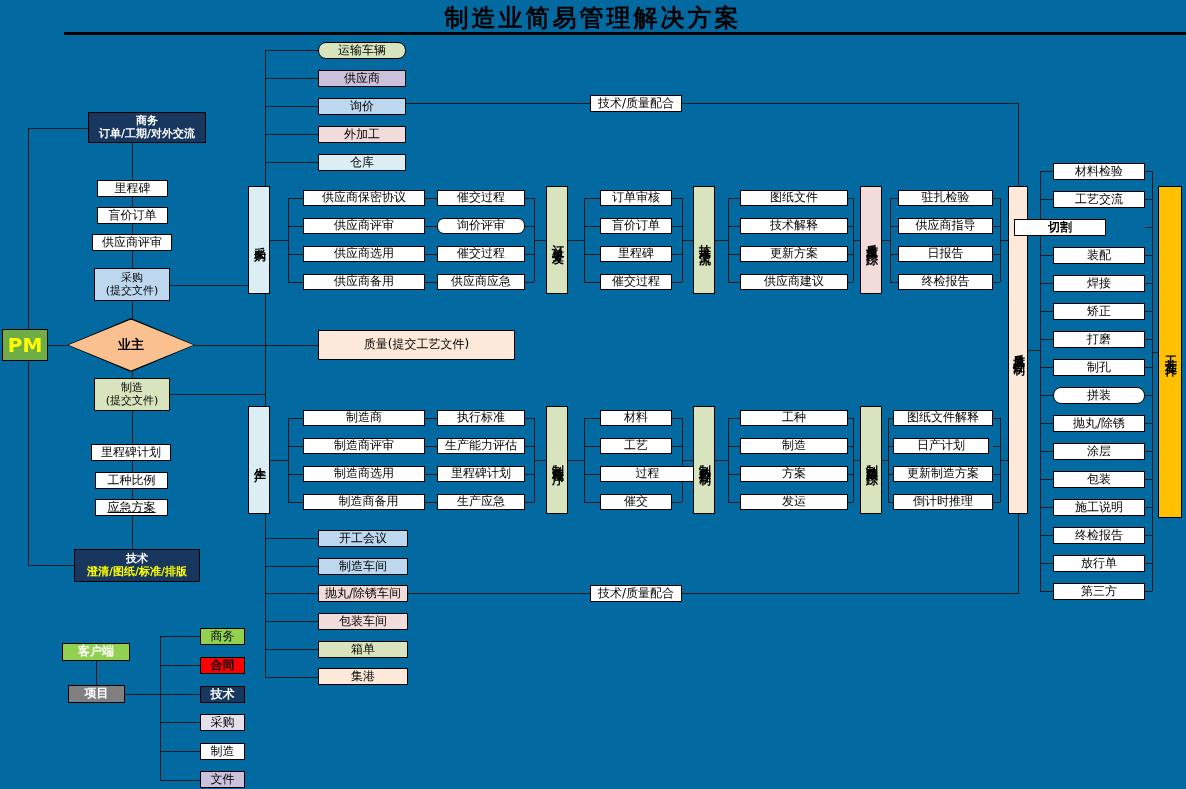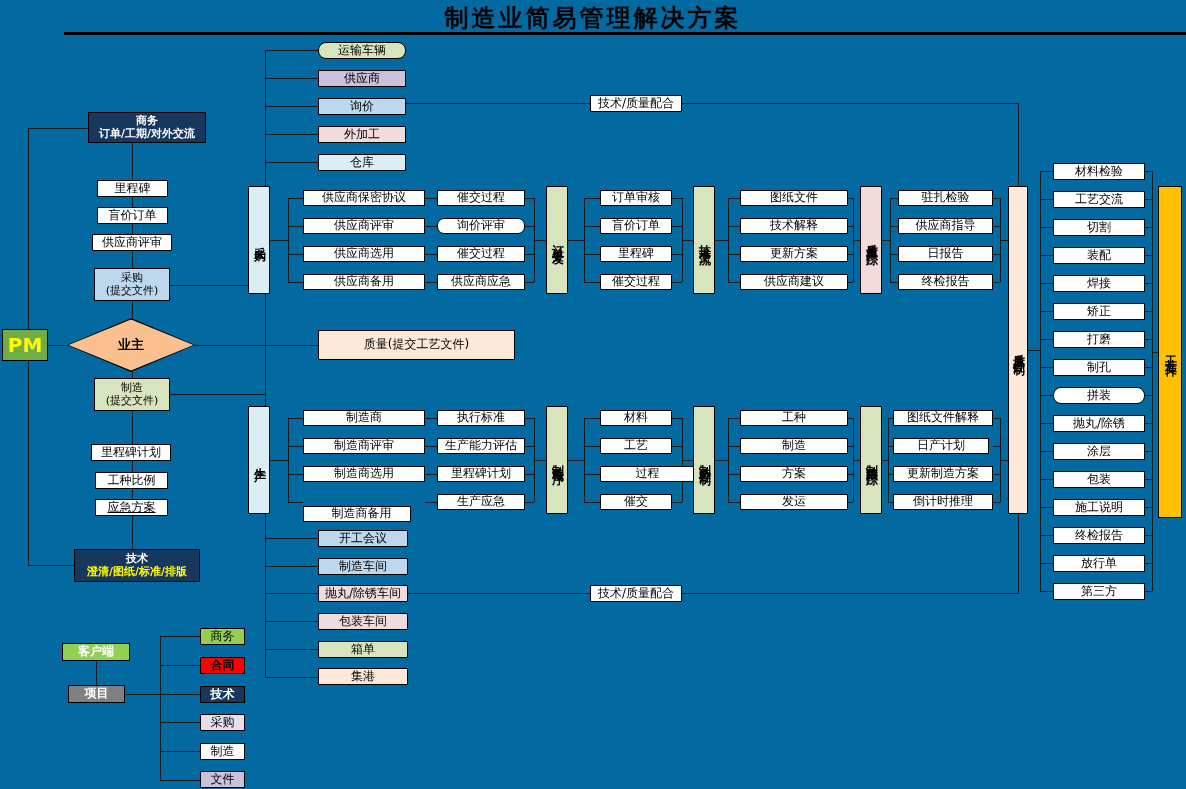--- a/index.html
+++ b/index.html
@@ -277,21 +277,21 @@
     <div class="node" style="left: 898px; top: 190px; width: 95px; height: 16px;">驻扎检验</div>
     <div class="node" style="left: 898px; top: 218px; width: 95px; height: 16px;">供应商指导</div>
     <div class="node" style="left: 898px; top: 246px; width: 95px; height: 16px;">日报告</div>
     <div class="node" style="left: 898px; top: 274px; width: 95px; height: 16px;">终检报告</div>
     <div class="node" style="left: 590px; top: 95px; width: 92px; height: 17px; background: rgb(255, 255, 255);">技术/质量配合</div>
     <div class="node" style="left: 318px; top: 330px; width: 197px; height: 30px; background: rgb(253, 233, 217);">质量(提交工艺文件)</div>
     <div class="node vertical" style="left: 248px; top: 406px; width: 22px; height: 108px; background: rgb(218, 238, 243); font-weight: bold;">生产</div>
     <div class="node" style="left: 303px; top: 410px; width: 122px; height: 16px;">制造商</div>
     <div class="node" style="left: 303px; top: 438px; width: 122px; height: 16px;">制造商评审</div>
     <div class="node" style="left: 303px; top: 466px; width: 122px; height: 16px;">制造商选用</div>
-    <div class="node" style="left: 303px; top: 506px; width: 108px; height: 16px; padding-left: 9px;">制造商备用</div>
+    <div class="node" style="left: 303px; top: 494px; width: 122px; height: 16px; padding-left: 9px;">制造商备用</div>
     <div class="node" style="left: 437px; top: 410px; width: 88px; height: 16px;">执行标准</div>
     <div class="node" style="left: 437px; top: 438px; width: 88px; height: 16px;">生产能力评估</div>
     <div class="node" style="left: 437px; top: 466px; width: 88px; height: 16px;">里程碑计划</div>
     <div class="node" style="left: 437px; top: 494px; width: 88px; height: 16px;">生产应急</div>
     <div class="node vertical" style="left: 546px; top: 406px; width: 22px; height: 108px; background: rgb(215, 228, 189); font-weight: bold;">制造程序</div>
     <div class="node" style="left: 600px; top: 410px; width: 72px; height: 16px;">材料</div>
     <div class="node" style="left: 600px; top: 438px; width: 72px; height: 16px;">工艺</div>
     <div class="node" style="left: 600px; top: 466px; width: 95px; height: 16px;">过程</div>
     <div class="node" style="left: 600px; top: 494px; width: 72px; height: 16px;">催交</div>
     <div class="node vertical" style="left: 693px; top: 406px; width: 22px; height: 108px; background: rgb(215, 228, 189); font-weight: bold;">制造控制</div>
@@ -301,21 +301,21 @@
     <div class="node" style="left: 740px; top: 494px; width: 108px; height: 16px;">发运</div>
     <div class="node vertical" style="left: 860px; top: 406px; width: 22px; height: 108px; background: rgb(215, 228, 189); font-weight: bold;">制造跟踪</div>
     <div class="node" style="left: 893px; top: 410px; width: 100px; height: 16px;">图纸文件解释</div>
     <div class="node" style="left: 893px; top: 438px; width: 96px; height: 16px;">日产计划</div>
     <div class="node" style="left: 893px; top: 466px; width: 100px; height: 16px;">更新制造方案</div>
     <div class="node" style="left: 893px; top: 494px; width: 100px; height: 16px;">倒计时推理</div>
     <div class="node" style="left: 590px; top: 585px; width: 92px; height: 17px; background: rgb(255, 255, 255);">技术/质量配合</div>
     <div class="node vertical" style="left: 1008px; top: 186px; width: 20px; height: 328px; background: rgb(253, 233, 217); font-weight: bold;">质量控制</div>
     <div class="node" style="left: 1053px; top: 163px; width: 92px; height: 17px;">材料检验</div>
     <div class="node" style="left: 1053px; top: 191px; width: 92px; height: 17px;">工艺交流</div>
-    <div class="node" style="left: 1053px; top: 219px; width: 92px; height: 17px;">切割</div>
+    <div class="node" style="left: 1014px; top: 219px; width: 92px; height: 17px; font-weight: bold;">切割</div>
     <div class="node" style="left: 1053px; top: 247px; width: 92px; height: 17px;">装配</div>
     <div class="node" style="left: 1053px; top: 275px; width: 92px; height: 17px;">焊接</div>
     <div class="node" style="left: 1053px; top: 303px; width: 92px; height: 17px;">矫正</div>
     <div class="node" style="left: 1053px; top: 331px; width: 92px; height: 17px;">打磨</div>
     <div class="node" style="left: 1053px; top: 359px; width: 92px; height: 17px;">制孔</div>
     <div class="node" style="left: 1053px; top: 387px; width: 92px; height: 17px; border-radius: 8px;">拼装</div>
     <div class="node" style="left: 1053px; top: 415px; width: 92px; height: 17px;">抛丸/除锈</div>
     <div class="node" style="left: 1053px; top: 443px; width: 92px; height: 17px;">涂层</div>
     <div class="node" style="left: 1053px; top: 471px; width: 92px; height: 17px;">包装</div>
     <div class="node" style="left: 1053px; top: 499px; width: 92px; height: 17px;">施工说明</div>

